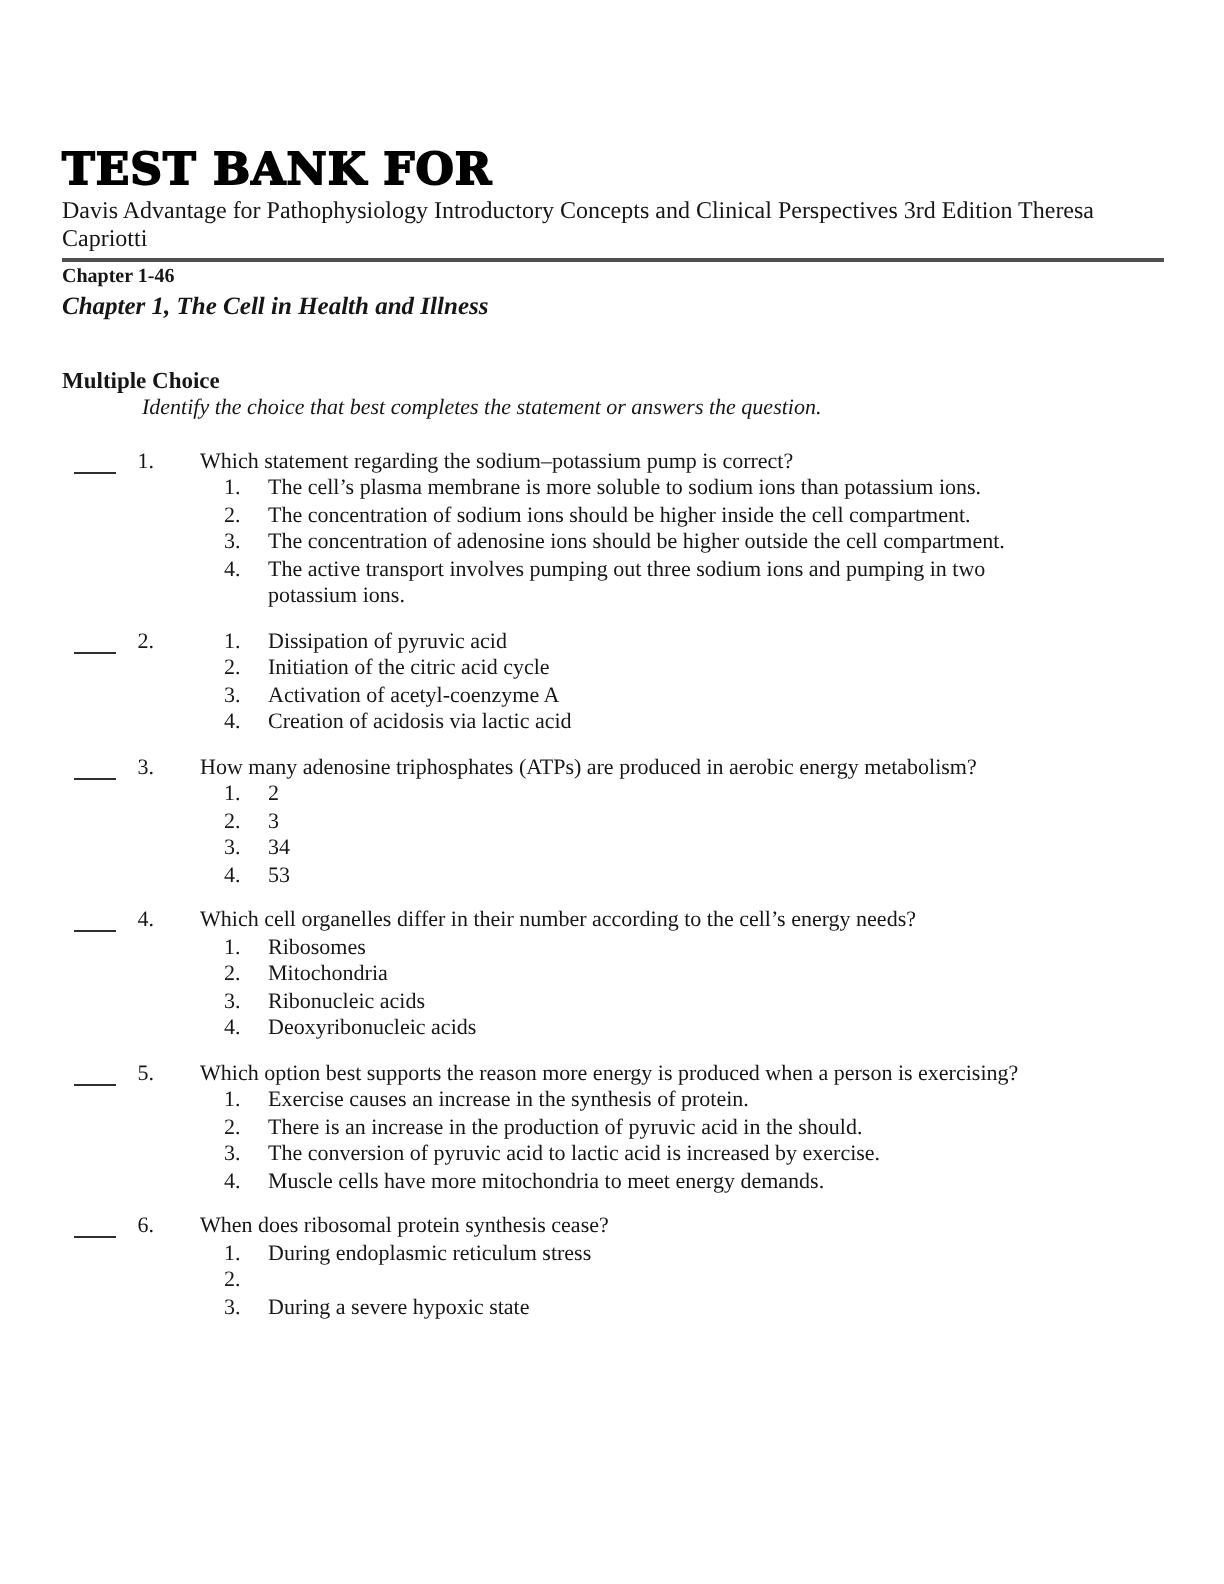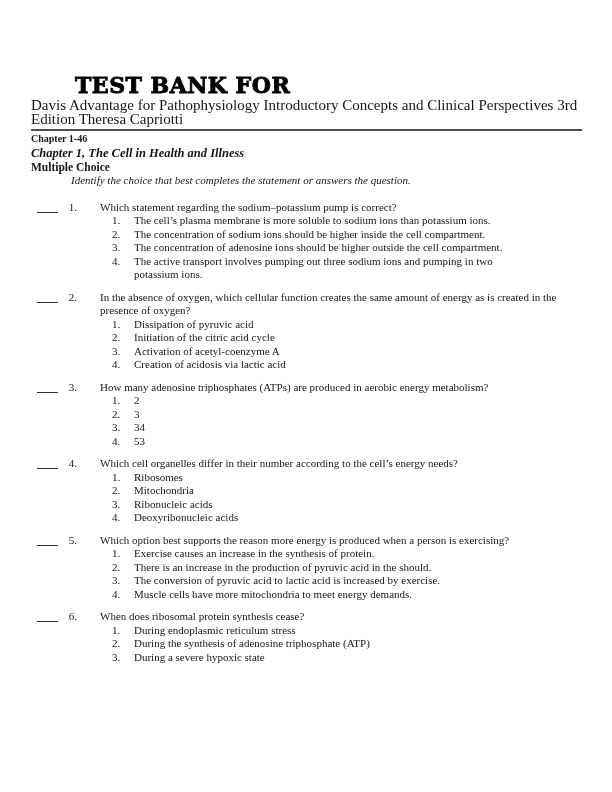--- a/index.html
+++ b/index.html
@@ -13,24 +13,23 @@
   .page { padding: 74px 30px 0 31px; }
 
   .title {
     font-family: "DejaVu Serif", serif;
     font-weight: bold;
     font-size: 22px;
     line-height: 22px;
     letter-spacing: 0.5px;
     -webkit-text-stroke: 0.9px #000;
     color: #000;
-    margin-left: 44px;
   }
   .subtitle {
-    font-size: 15px;
+    font-size: 12px;
     line-height: 13.8px;
     margin-top: 3px;
     max-width: 552px;
   }
   .rule {
     border-top: 2px solid #4f4f4f;
     margin-top: 2px;
     width: 551px;
   }
   .chapter-range {
@@ -42,20 +41,21 @@
   .chapter-heading {
     font-weight: bold;
     font-size: 12.5px;
     line-height: 15px;
     font-style: italic;
   }
   .section-heading {
     font-weight: bold;
     font-size: 11.5px;
     line-height: 13.5px;
+    margin-top: 24px;
   }
   .instructions {
     font-style: italic;
     font-size: 11px;
     line-height: 13.5px;
     margin-left: 40px;
   }
   .questions {
     margin-top: 13px;
     font-size: 11px;
@@ -116,21 +116,20 @@
             <span class="ctext">The active transport involves pumping out three sodium ions and pumping in two potassium ions.</span>
           </div>
         </div>
       </div>
     </div>
 
     <div class="question">
       <span class="blank"></span>
       <span class="qnum">2.</span>
       <div class="qbody">
-        <div class="qtext">In the absence of oxygen, which cellular function creates the same amount of energy as is created in the presence of oxygen?</div>
         <div class="choices">
           <div class="choice">
             <span class="cnum">1.</span>
             <span class="ctext">Dissipation of pyruvic acid</span>
           </div>
           <div class="choice">
             <span class="cnum">2.</span>
             <span class="ctext">Initiation of the citric acid cycle</span>
           </div>
           <div class="choice">
@@ -228,21 +227,20 @@
       <span class="qnum">6.</span>
       <div class="qbody">
         <div class="qtext">When does ribosomal protein synthesis cease?</div>
         <div class="choices">
           <div class="choice">
             <span class="cnum">1.</span>
             <span class="ctext">During endoplasmic reticulum stress</span>
           </div>
           <div class="choice">
             <span class="cnum">2.</span>
-            <span class="ctext">During the synthesis of adenosine triphosphate (ATP)</span>
           </div>
           <div class="choice">
             <span class="cnum">3.</span>
             <span class="ctext">During a severe hypoxic state</span>
           </div>
         </div>
       </div>
     </div>
 
   </div>

